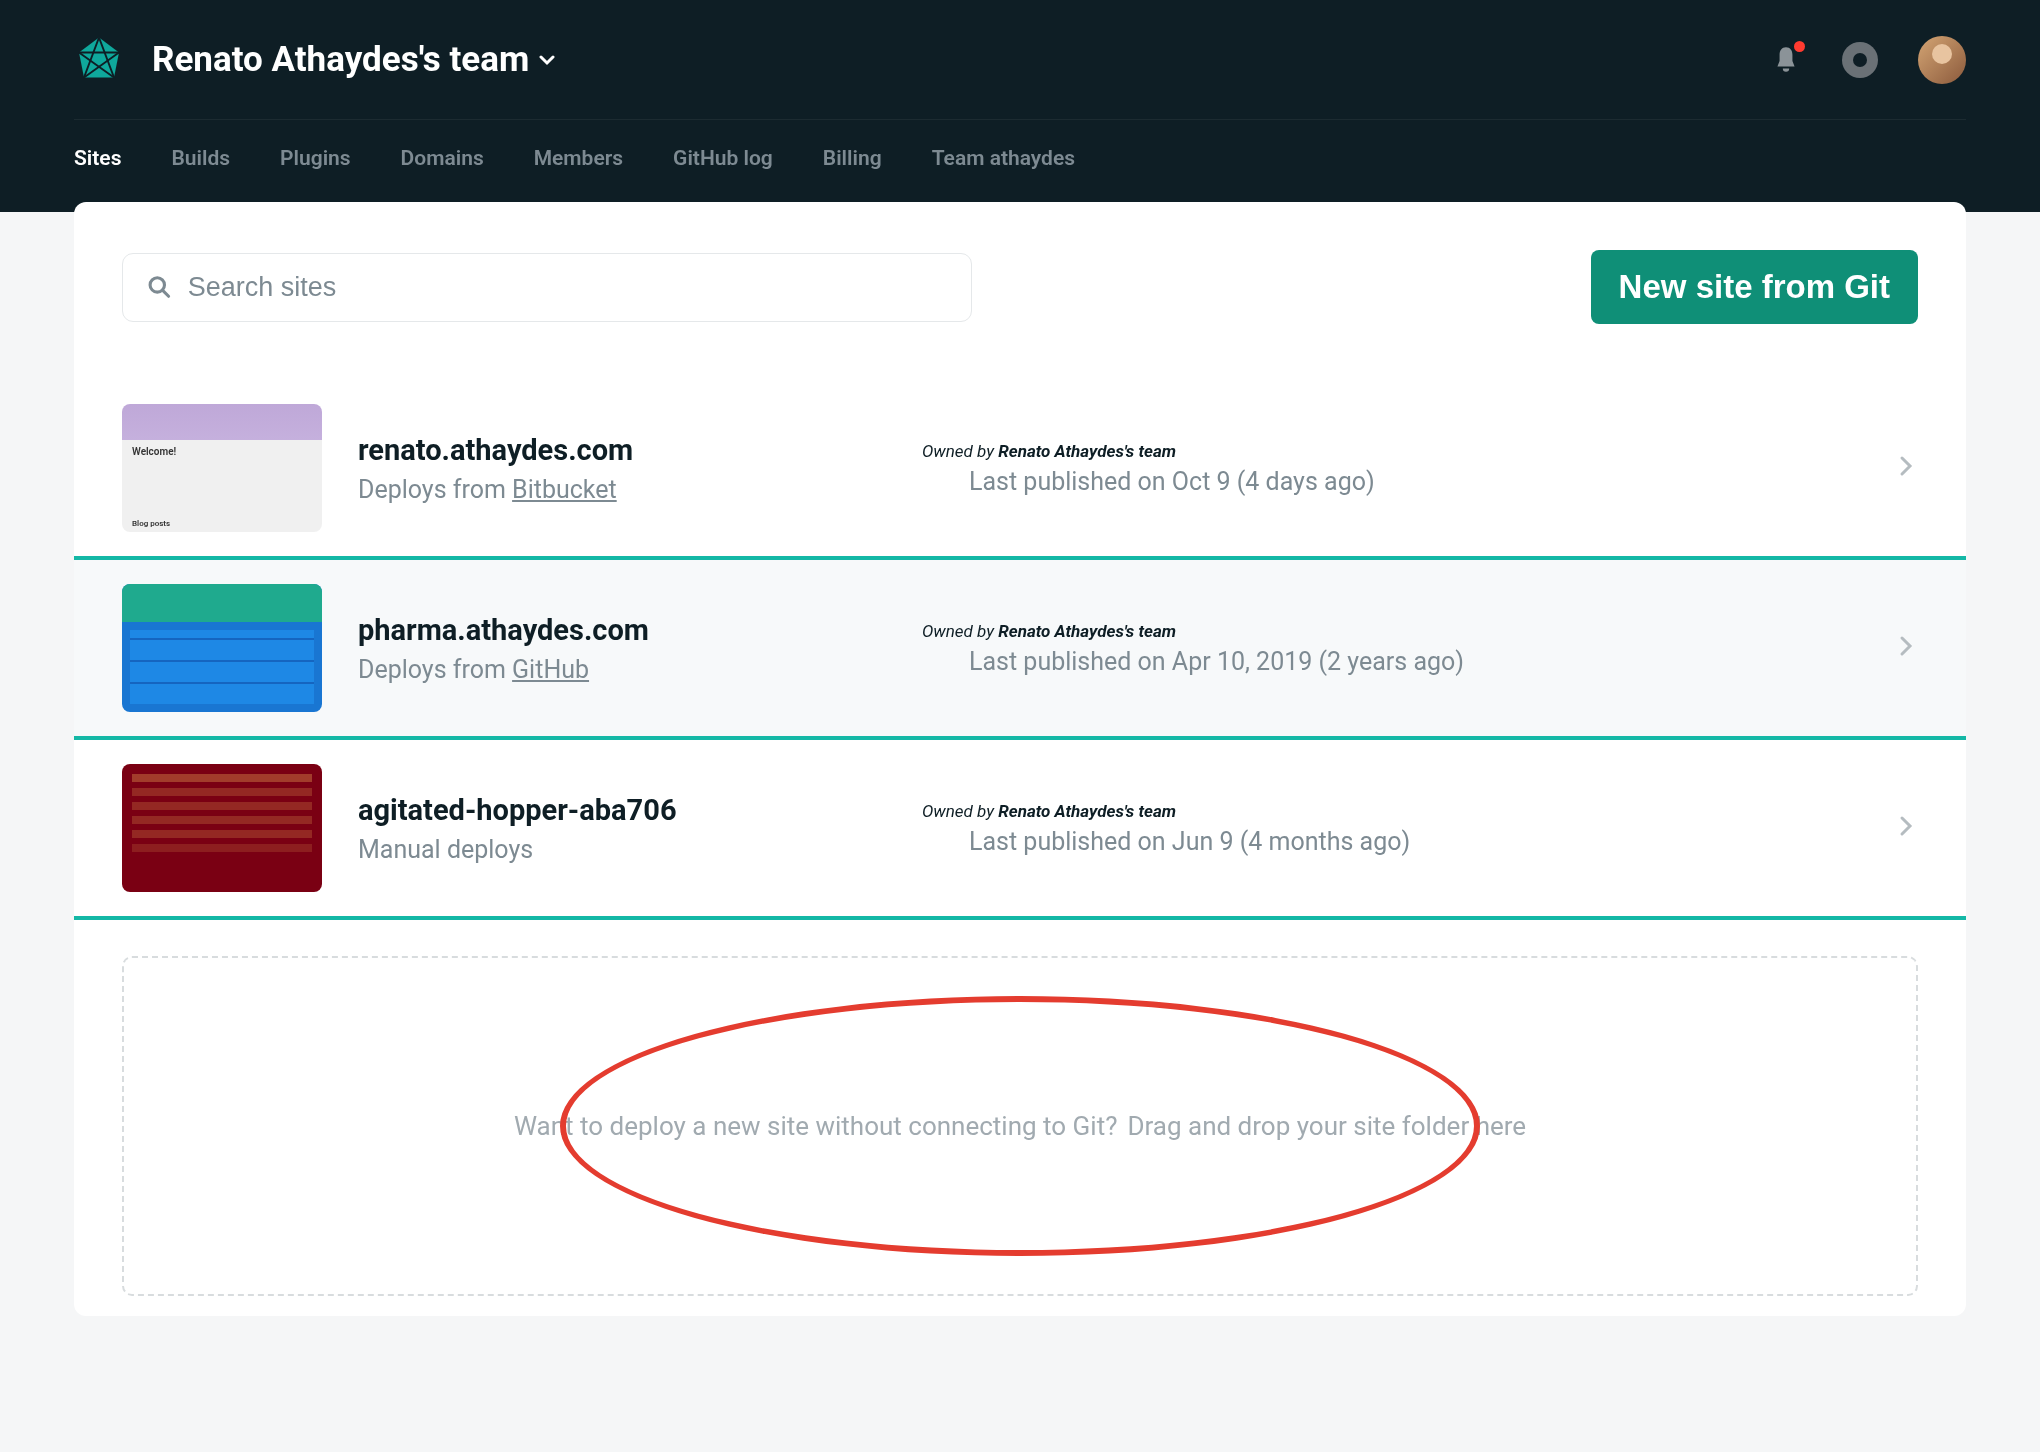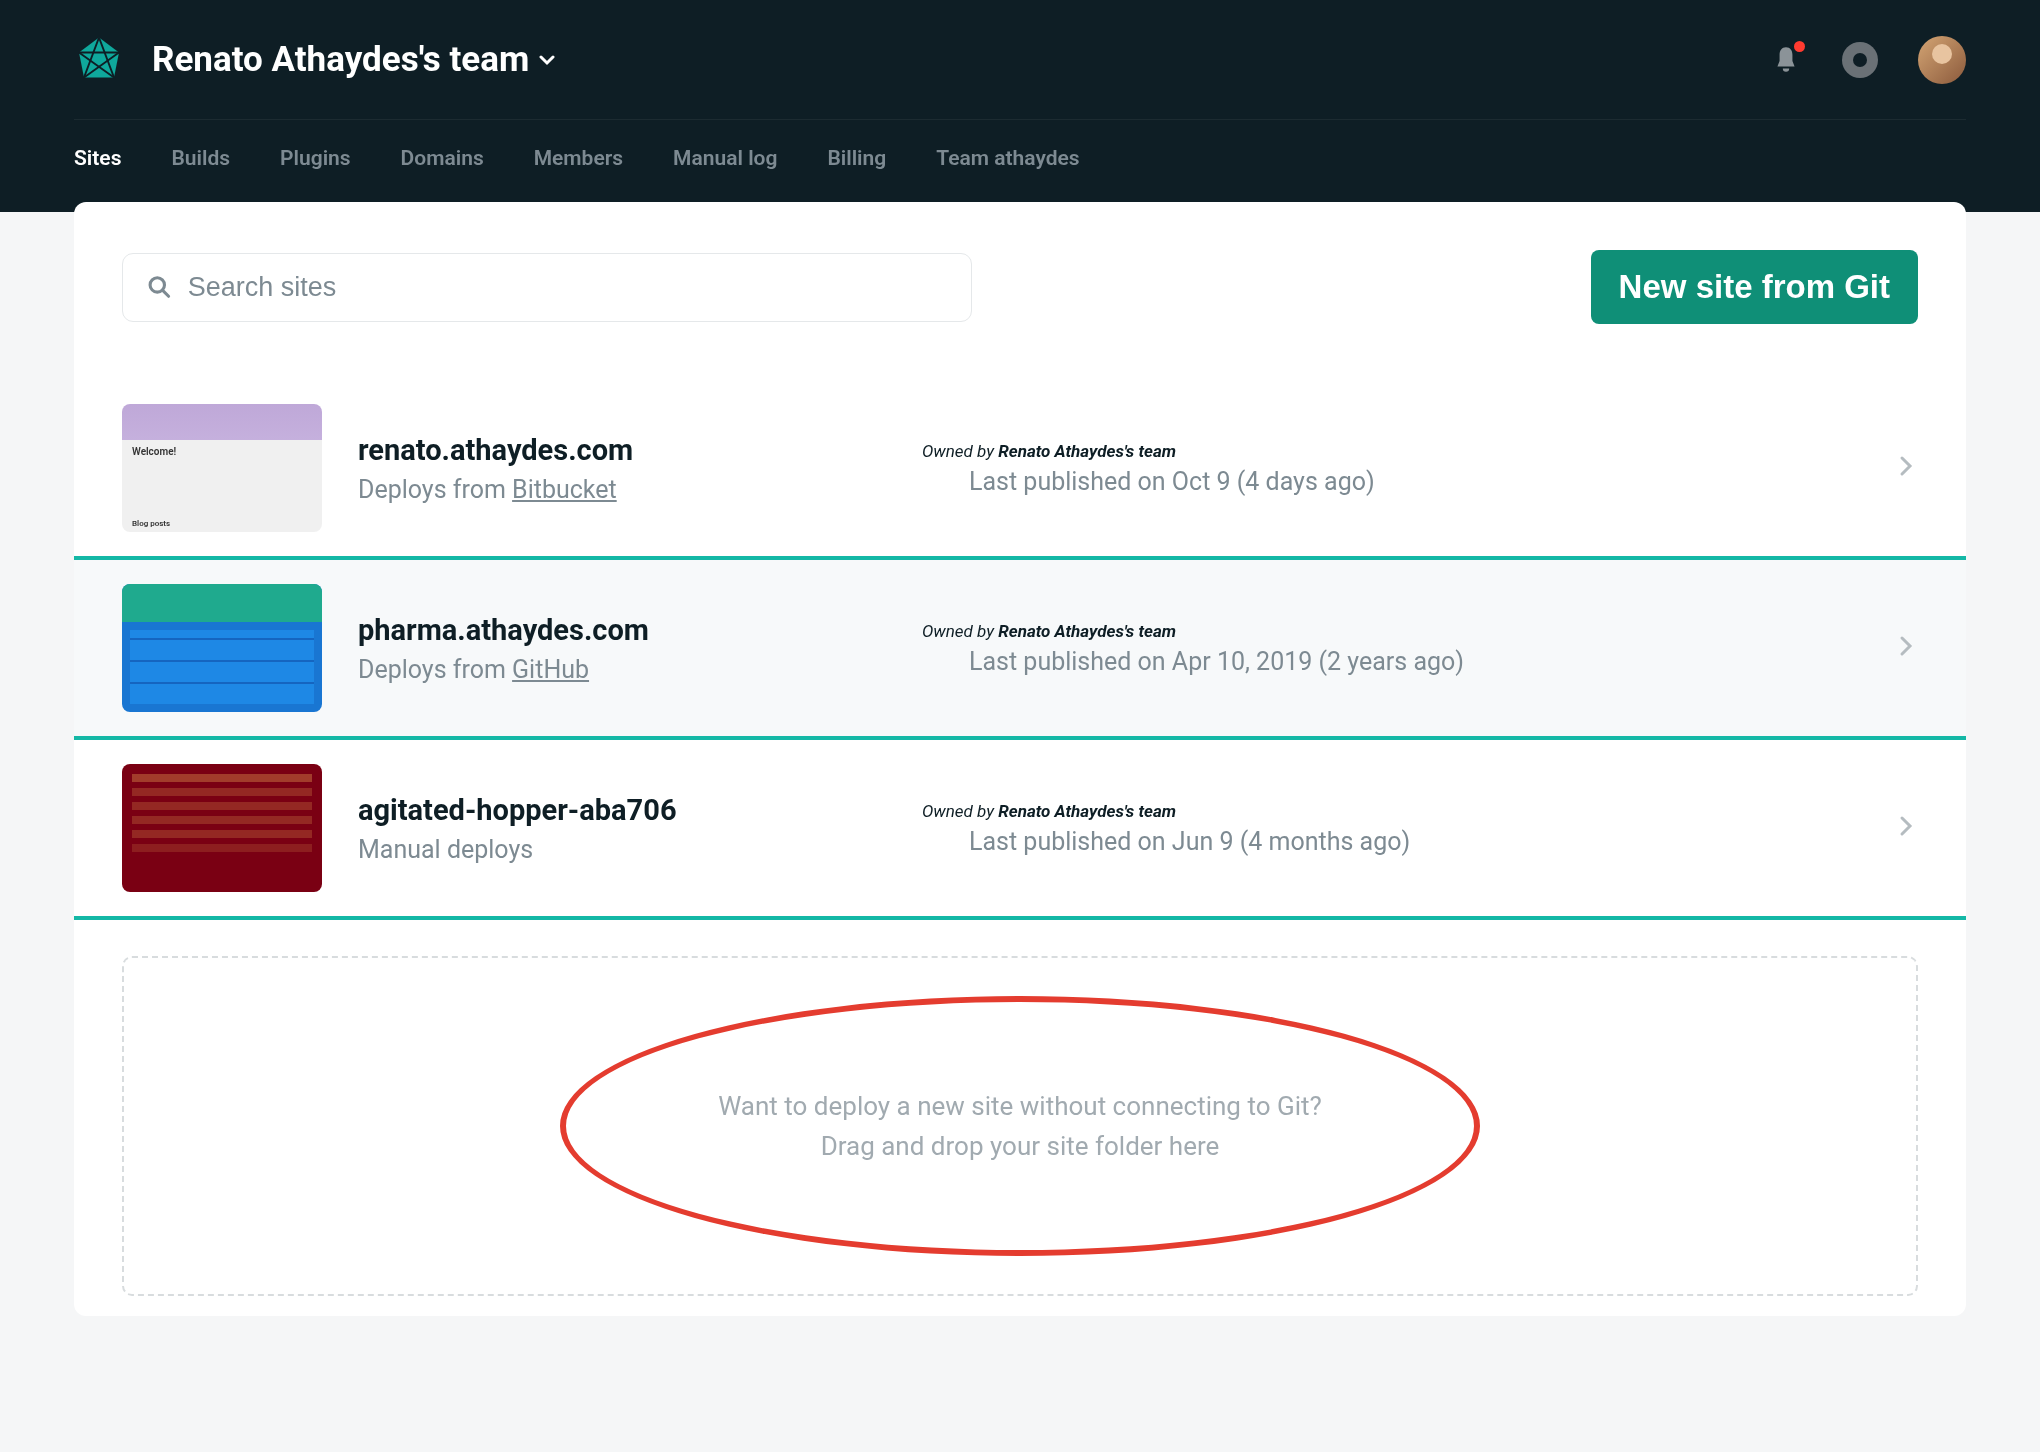--- a/index.html
+++ b/index.html
@@ -120,21 +120,20 @@
     .site-owner { font-size: 17px; color: #0e1e25; margin-bottom: 6px; font-style: italic; }
     .site-owner .bold { font-weight: 700; }
     .site-published { font-size: 25px; color: #7d8a92; margin-left: 47px; }
     .row-chevron { color: #b5bcc0; width: 20px; }
     .dropzone {
       margin: 36px 0 0 0;
       border: 2px dashed #d8dcde;
       border-radius: 10px;
       height: 340px;
       display: flex;
-      flex-direction: column;
       align-items: center;
       justify-content: center;
       gap: 10px;
       position: relative;
     }
     .dropzone-text { font-size: 26px; color: #a1aab0; text-align: center; }
     .red-oval {
       position: absolute;
       width: 920px;
       height: 260px;
@@ -182,21 +181,21 @@
       </div>
       <div class="avatar"></div>
     </div>
   </div>
   <div class="nav-tabs" id="nav-tabs">
       <div class="nav-tab active">Sites</div>
       <div class="nav-tab">Builds</div>
       <div class="nav-tab">Plugins</div>
       <div class="nav-tab">Domains</div>
       <div class="nav-tab">Members</div>
-      <div class="nav-tab">Manual log</div>
+      <div class="nav-tab">GitHub log</div>
       <div class="nav-tab">Billing</div>
       <div class="nav-tab">Team athaydes</div>
     </div>
 </div>
 
 <div class="main-panel">
   <div class="toolbar">
     <div class="search-box">
       <svg width="26" height="26" viewBox="0 0 24 24">
         <circle cx="10" cy="10" r="7" stroke="#7d8a92" stroke-width="3" fill="none"></circle>

